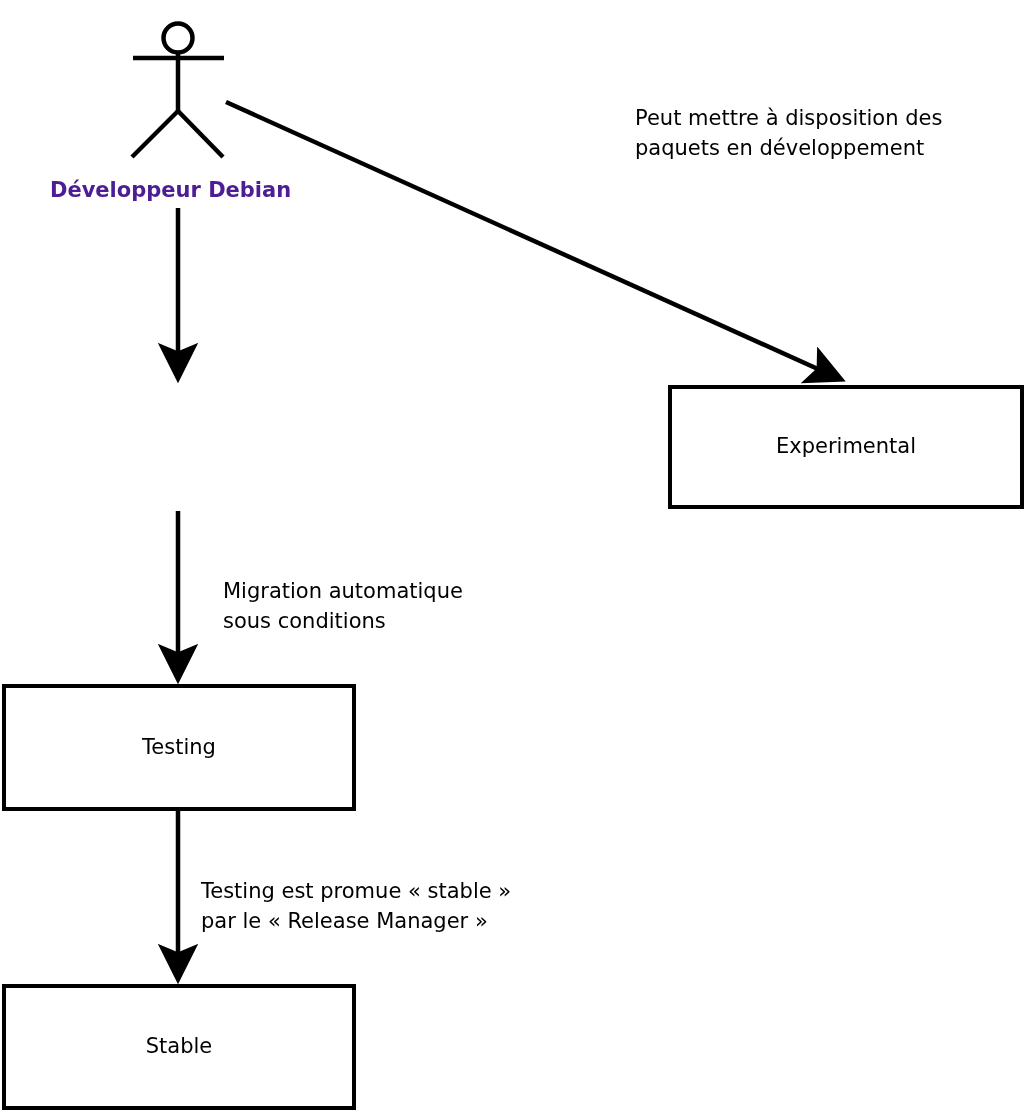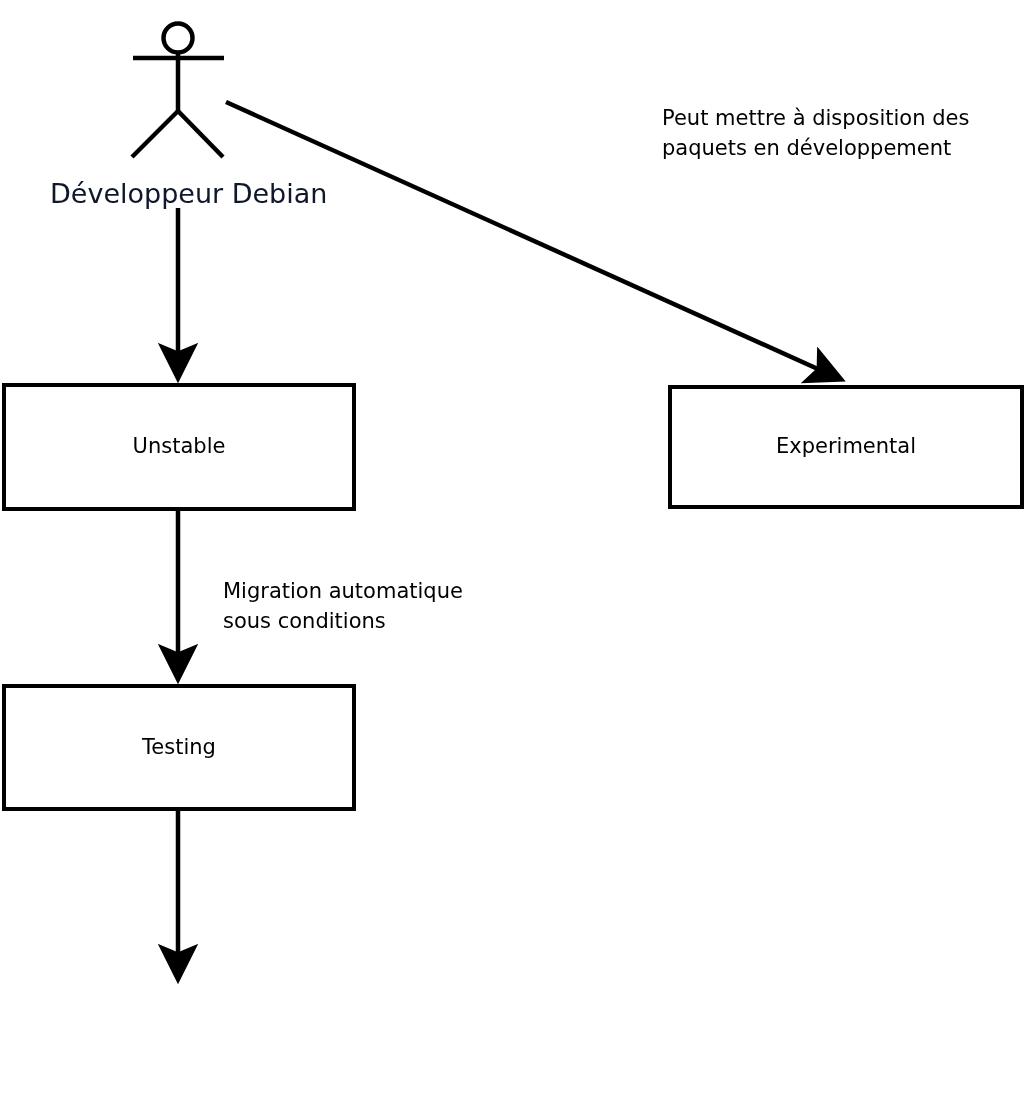--- a/index.html
+++ b/index.html
@@ -47,34 +47,35 @@
     position: absolute;
     font-family: "DejaVu Sans", sans-serif;
     font-size: 21px;
     color: #000000;
     line-height: 1.45;
     white-space: pre;
   }
   .actor-label {
     position: absolute;
     font-family: "DejaVu Sans", sans-serif;
-    font-size: 27px;
-    color: #0f172a;
+    font-size: 21px;
+    color: #4c1d95;
     white-space: nowrap;
+    font-weight: bold;
   }
   #box-unstable     { left: 2px;   top: 383px;  width: 354px; height: 128px; }
   #box-testing      { left: 2px;   top: 684px;  width: 354px; height: 127px; }
   #box-stable       { left: 2px;   top: 984px;  width: 354px; height: 126px; }
   #box-experimental { left: 668px; top: 385px;  width: 356px; height: 124px; }
 
   #label-developer        { left: 50px;  top: 178px; }
   #label-send-packages    { left: 201px; top: 275px; }
   #label-auto-migration   { left: 201px; top: 576px; margin-left: 22px; }
   #label-promote-stable   { left: 201px; top: 876px; }
-  #label-experimental-note{ left: 662px; top: 103px; }
+  #label-experimental-note{ left: 635px; top: 103px; }
 </style>
 </head>
 <body>
 
 <div id="diagram-root">
 
   <svg id="diagram-svg" viewBox="0 0 1024 1110">
     <defs>
       <marker id="arrowhead" markerWidth="9" markerHeight="9" refX="7.6" refY="4.5" orient="auto" markerUnits="strokeWidth">
         <path d="M0,0 L9,4.5 L0,9 L1.9,4.5 z" fill="#000000"></path>
@@ -100,27 +101,29 @@
 
   <div class="actor-label" id="label-developer">Développeur Debian</div>
 
 
   <div class="edge-label" id="label-experimental-note">Peut mettre à disposition des
 paquets en développement</div>
 
   <div class="edge-label" id="label-auto-migration">Migration automatique
 sous conditions</div>
 
+  <div class="edge-label" id="label-promote-stable">Testing est promue « stable »
+par le « Release Manager »</div>
 
-  <div class="node-box" id="box-unstable">
-    <span class="node-label">Unstable</span>
-  </div>
 
   <div class="node-box" id="box-testing">
     <span class="node-label">Testing</span>
   </div>
 
   <div class="node-box" id="box-experimental">
     <span class="node-label">Experimental</span>
   </div>
 
+  <div class="node-box" id="box-stable">
+    <span class="node-label">Stable</span>
+  </div>
 
 </div>
 
 </body></html>

